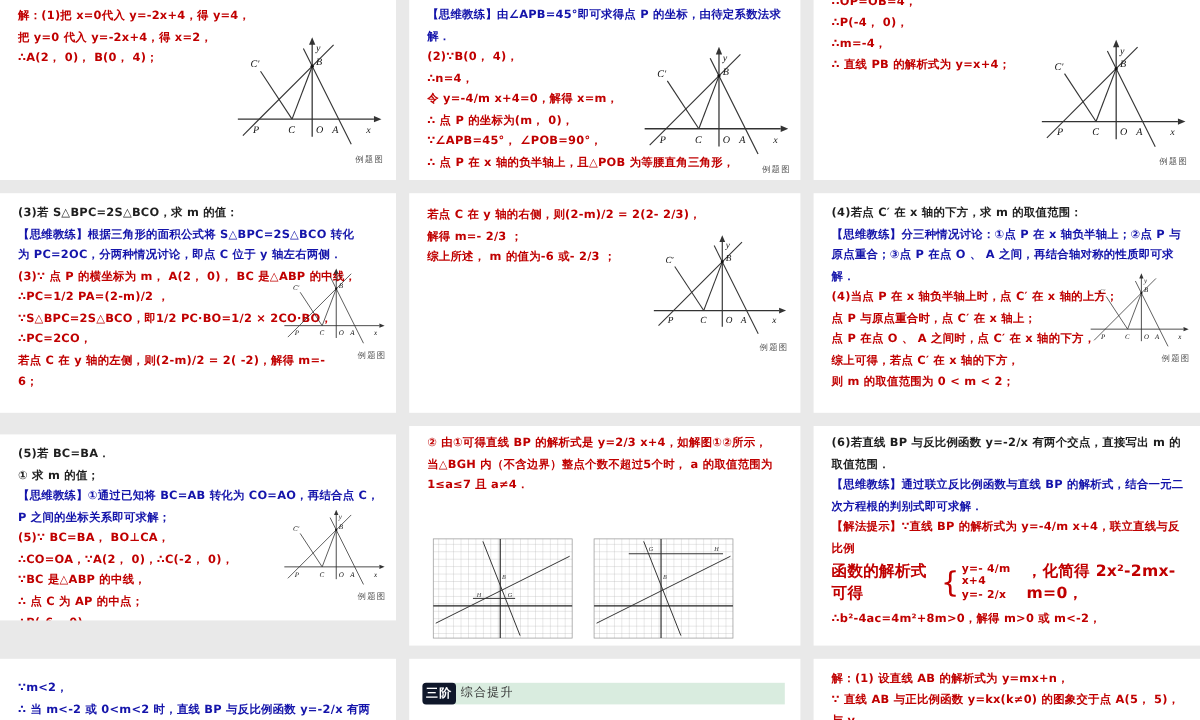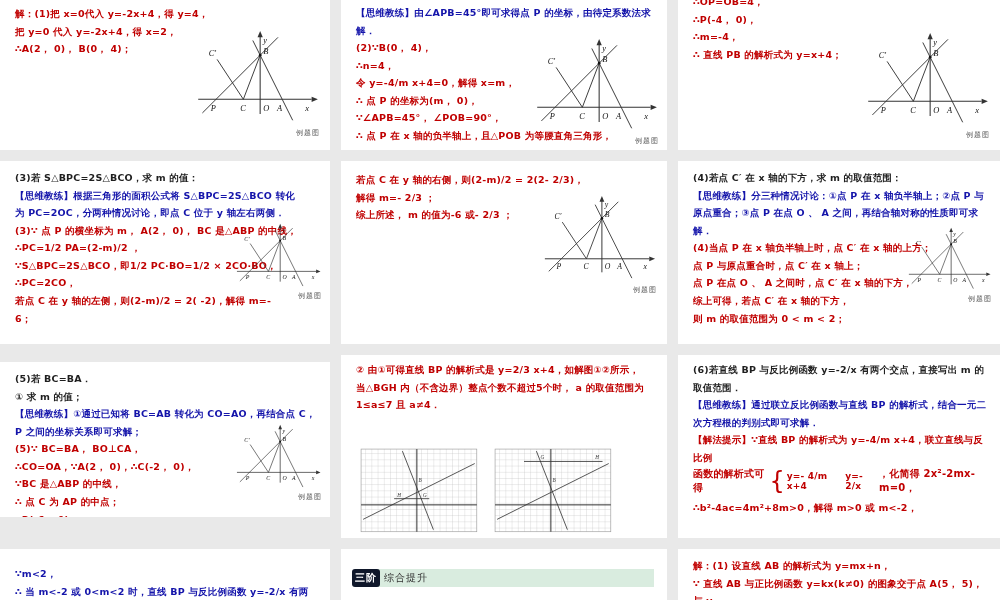--- a/index.html
+++ b/index.html
@@ -45,23 +45,23 @@
   #s6 .axfig{right:8px;top:66px;width:86px}
   #s7 .axfig{right:8px;top:62px;width:88px}
   .figcap{font-size:7px;color:#555;text-align:right;margin-top:1px;letter-spacing:1px}
 
   .gridfig{position:absolute;width:124px}
   #gf1{left:18px;top:92px}
   #gf2{left:152px;top:92px}
   .gridfig svg{display:block;width:100%;height:auto}
 
   .sysrow{display:flex;align-items:center;padding-left:15px;margin-top:1px}
-  .sysrow .part{font-size:10px;font-weight:bold;color:#c00000;letter-spacing:.2px}
+  .sysrow .part{font-size:13px;font-weight:bold;color:#c00000;letter-spacing:.2px}
   .brace{font-size:24px;font-weight:normal;color:#c00000;margin:0 2px;line-height:1}
-  .syseqs{display:flex;flex-direction:row;row-gap:1px}
+  .syseqs{display:flex;flex-direction:column;row-gap:1px}
   .syseqs .part{font-size:9px}
 
   .banner{position:absolute;left:11px;top:20px;right:13px;display:flex;align-items:center}
   .badge{background:#0f172a;color:#fff;font-size:10px;font-weight:bold;
          padding:2px 3px;border-radius:3px;z-index:1;letter-spacing:1px}
   .bar{background:#d9ecdf;color:#333;font-size:10px;font-weight:normal;flex:1;
        padding:2px 6px;height:14px;line-height:14px;margin-left:-2px;letter-spacing:1px}
 
   .axline{stroke:#333;stroke-width:1}
   .geoline{stroke:#333;stroke-width:0.9;fill:none}

